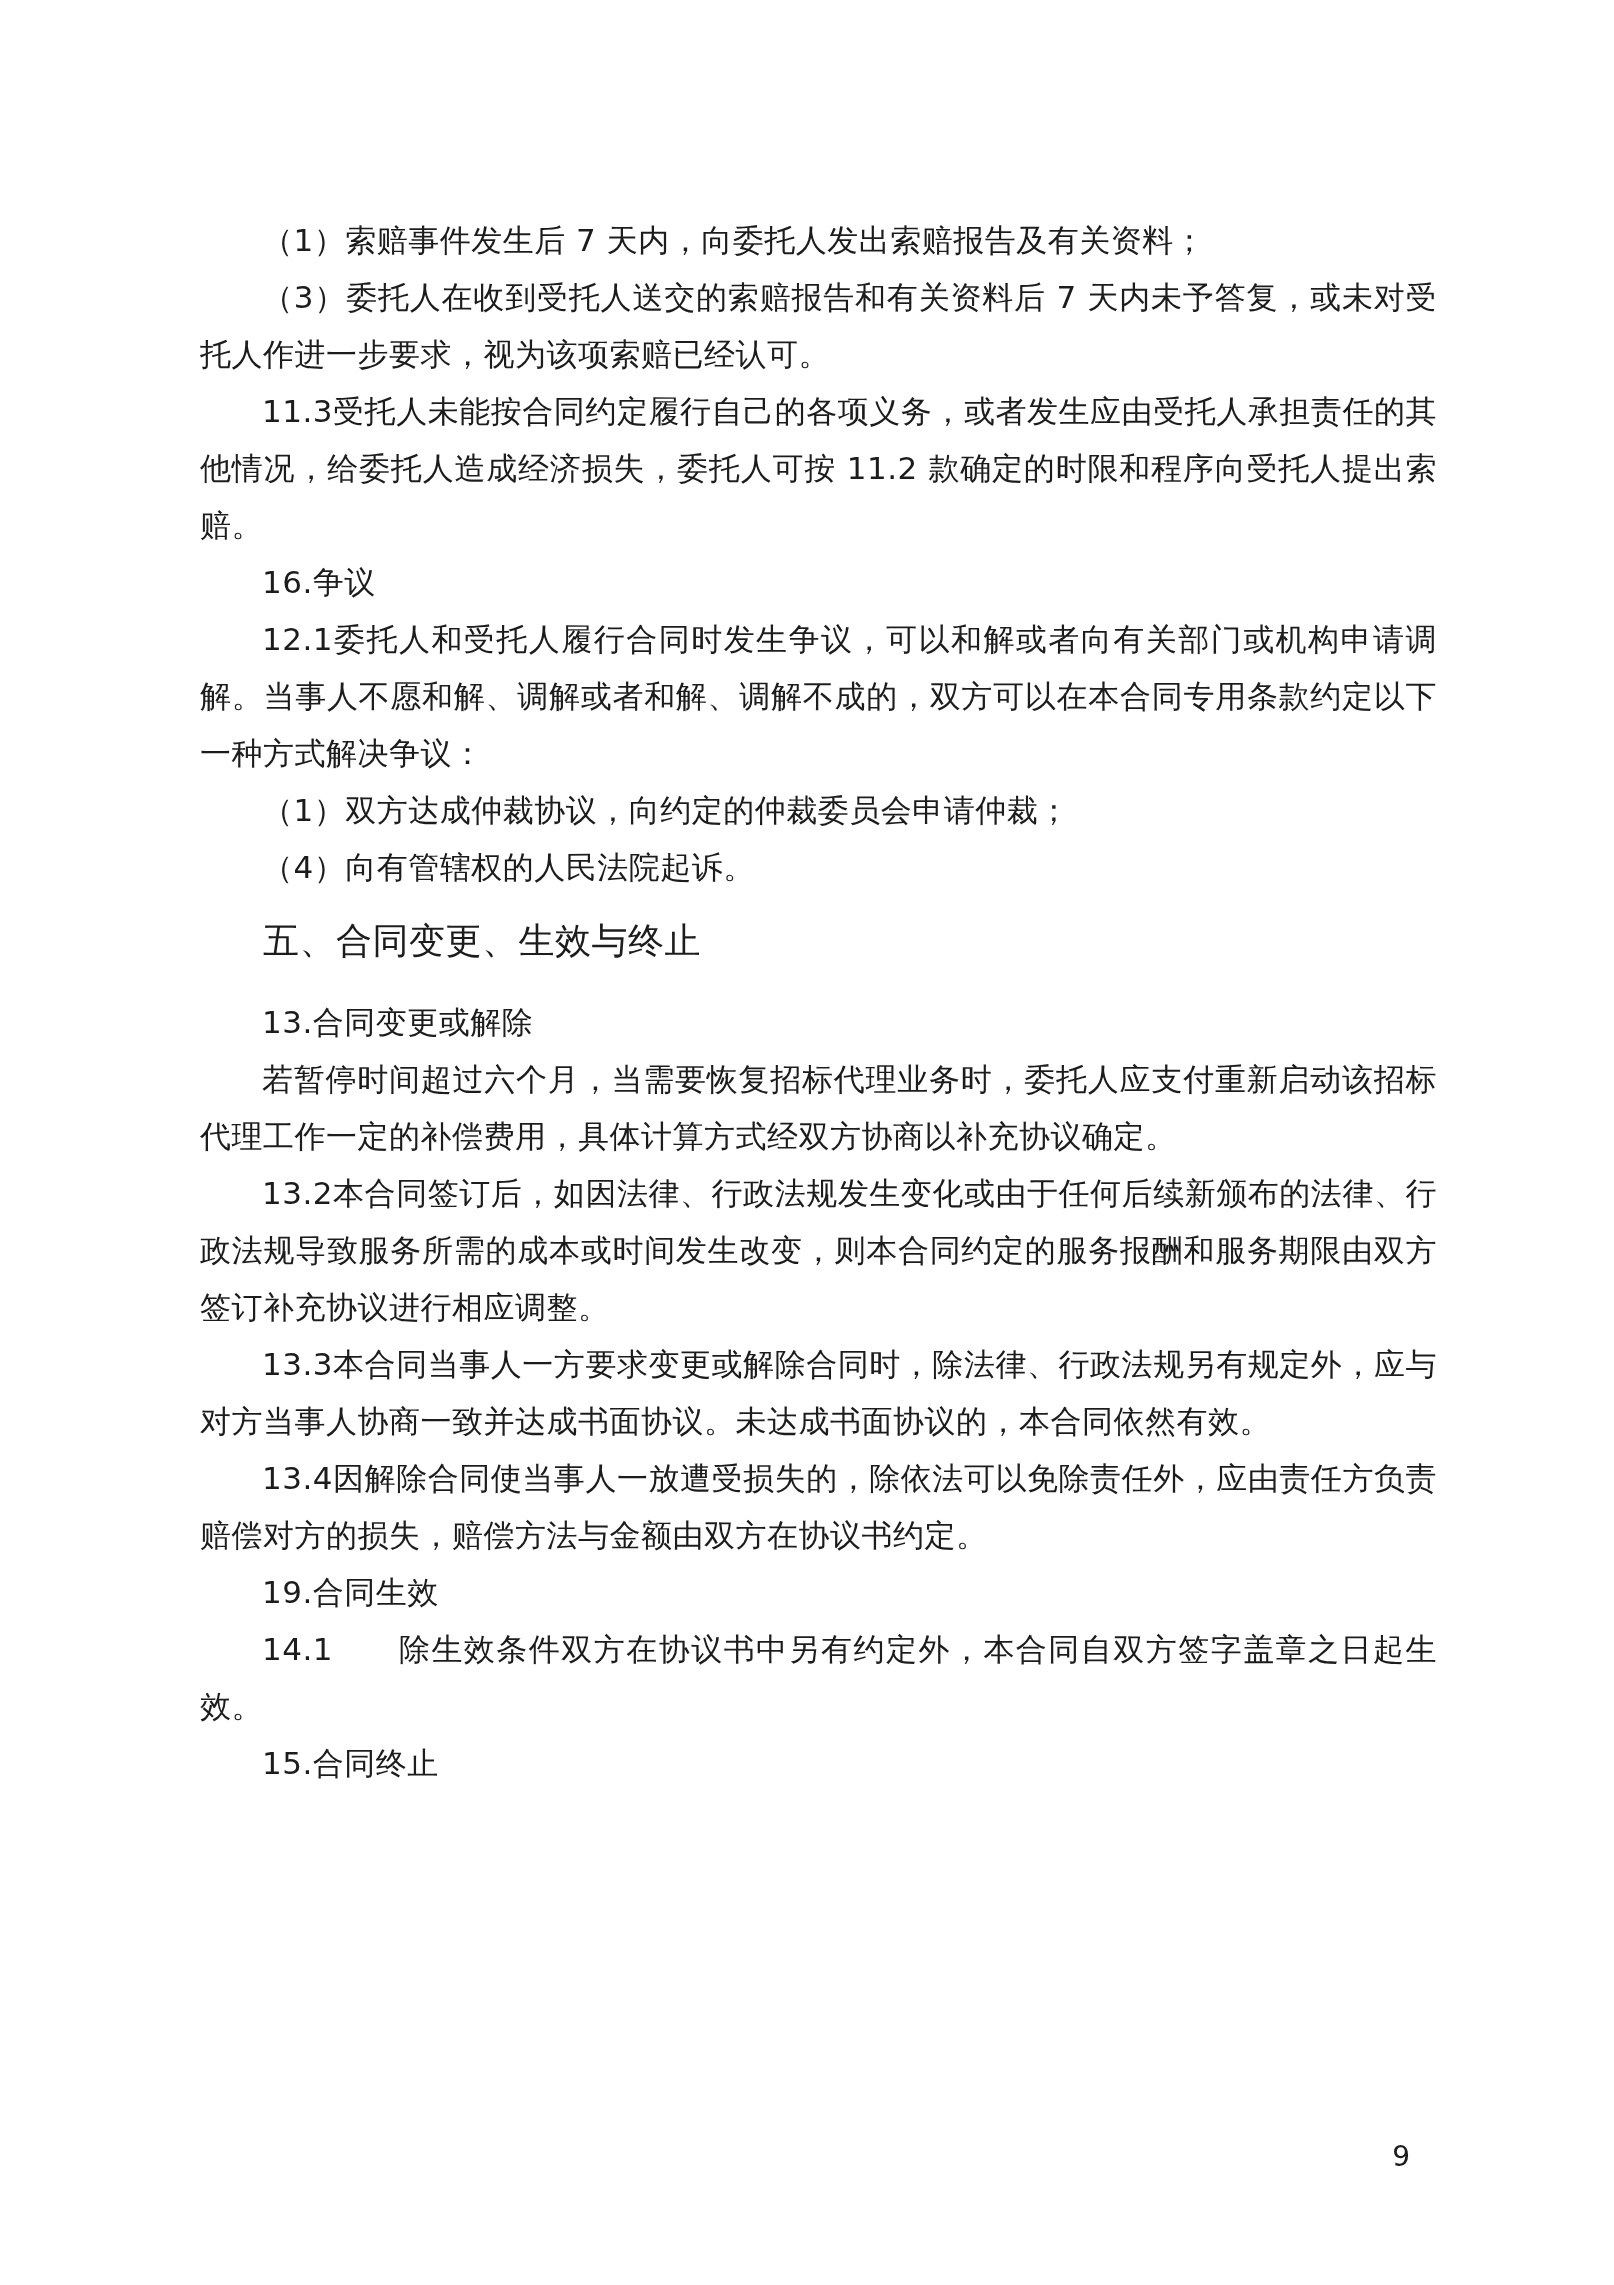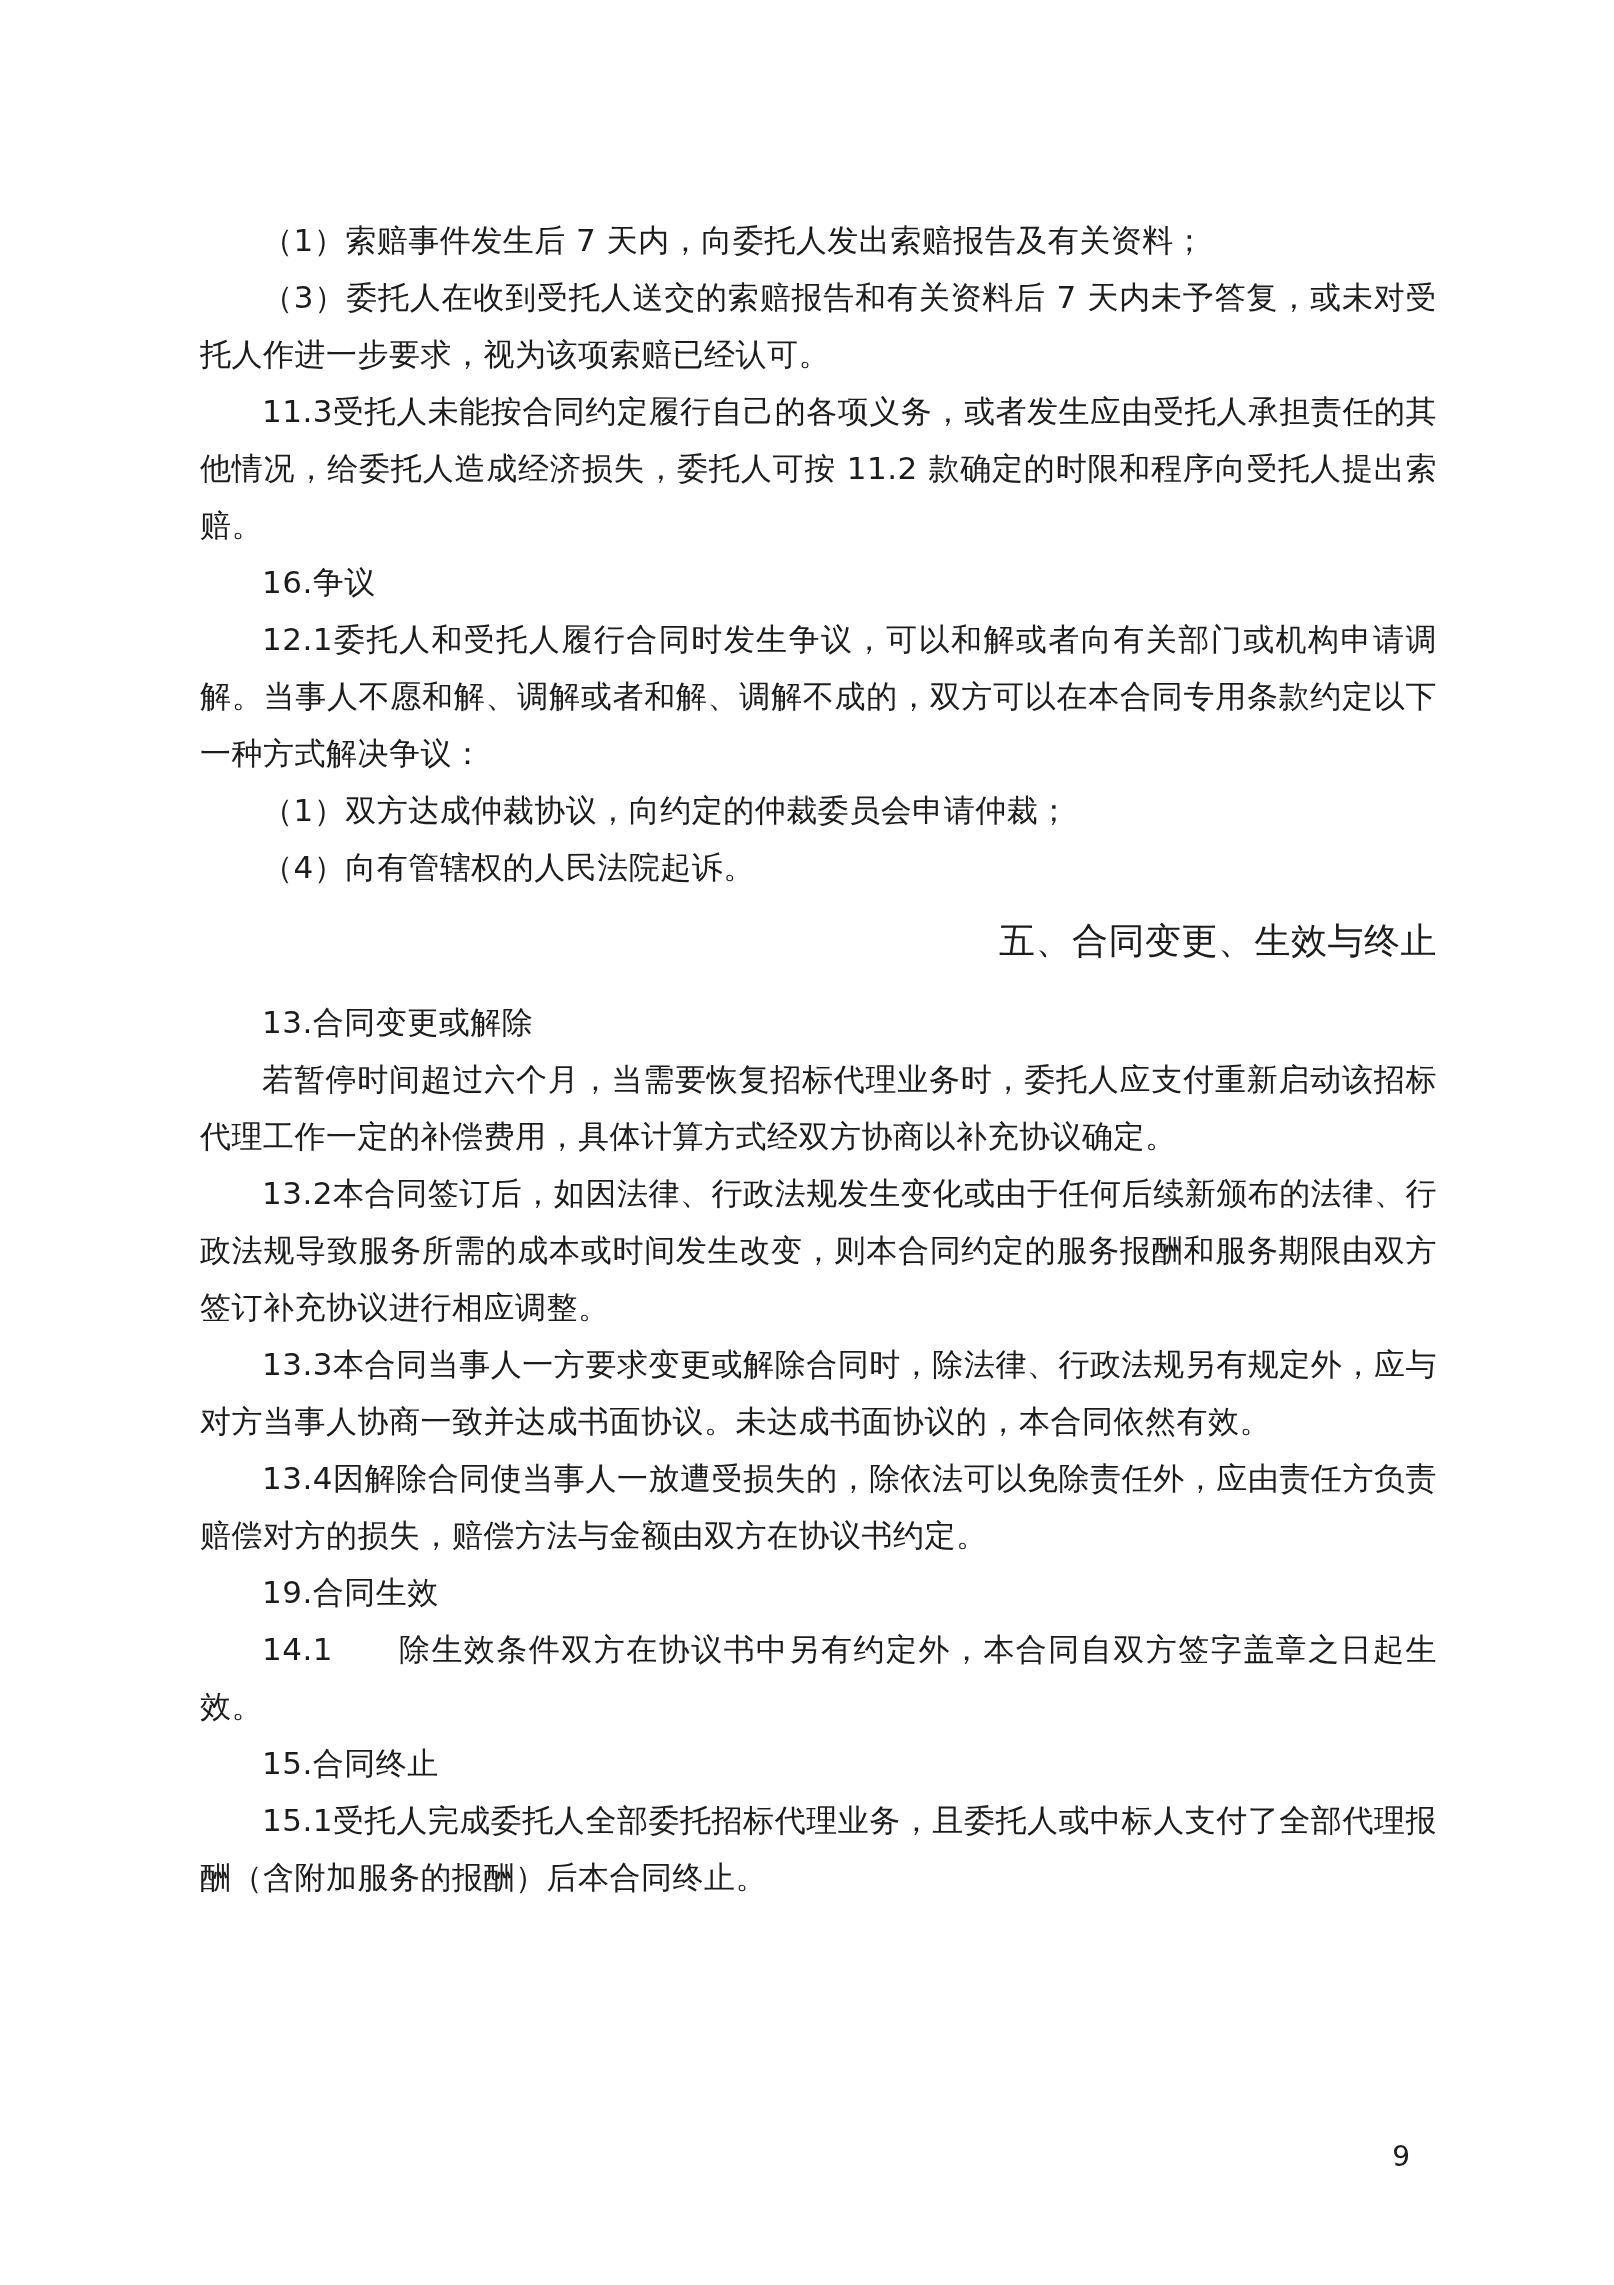--- a/index.html
+++ b/index.html
@@ -30,21 +30,21 @@
   .content p {
     margin: 0;
     text-indent: 2em;
   }
   .section-heading {
     font-size: 36px;
     font-weight: 400;
     line-height: 57px;
     margin: 16.3px 0 25px 0;
     text-indent: 63px;
-    text-align: right;
+    text-align: left;
   }
   .page-number {
     position: absolute;
     top: 2140px;
     right: 205px;
     font-size: 28px;
     line-height: 33px;
     color: #1c1c1c;
   }
 </style>
@@ -64,18 +64,17 @@
     <div class="section-heading">五、合同变更、生效与终止</div>
 
     <p>13.合同变更或解除</p>
     <p>若暂停时间超过六个月，当需要恢复招标代理业务时，委托人应支付重新启动该招标代理工作一定的补偿费用，具体计算方式经双方协商以补充协议确定。</p>
     <p>13.2本合同签订后，如因法律、行政法规发生变化或由于任何后续新颁布的法律、行政法规导致服务所需的成本或时间发生改变，则本合同约定的服务报酬和服务期限由双方签订补充协议进行相应调整。</p>
     <p>13.3本合同当事人一方要求变更或解除合同时，除法律、行政法规另有规定外，应与对方当事人协商一致并达成书面协议。未达成书面协议的，本合同依然有效。</p>
     <p>13.4因解除合同使当事人一放遭受损失的，除依法可以免除责任外，应由责任方负责赔偿对方的损失，赔偿方法与金额由双方在协议书约定。</p>
     <p>19.合同生效</p>
     <p>14.1　　除生效条件双方在协议书中另有约定外，本合同自双方签字盖章之日起生效。</p>
     <p>15.合同终止</p>
-    <p>15.1受托人完成委托人全部委托招标代理业务，且委托人或中标人支付了全部代理报酬（含附加服务的报酬）后本合同终止。</p>
   </div>
 
   <div class="page-number">9</div>
 </div>
 
 
 </body></html>

